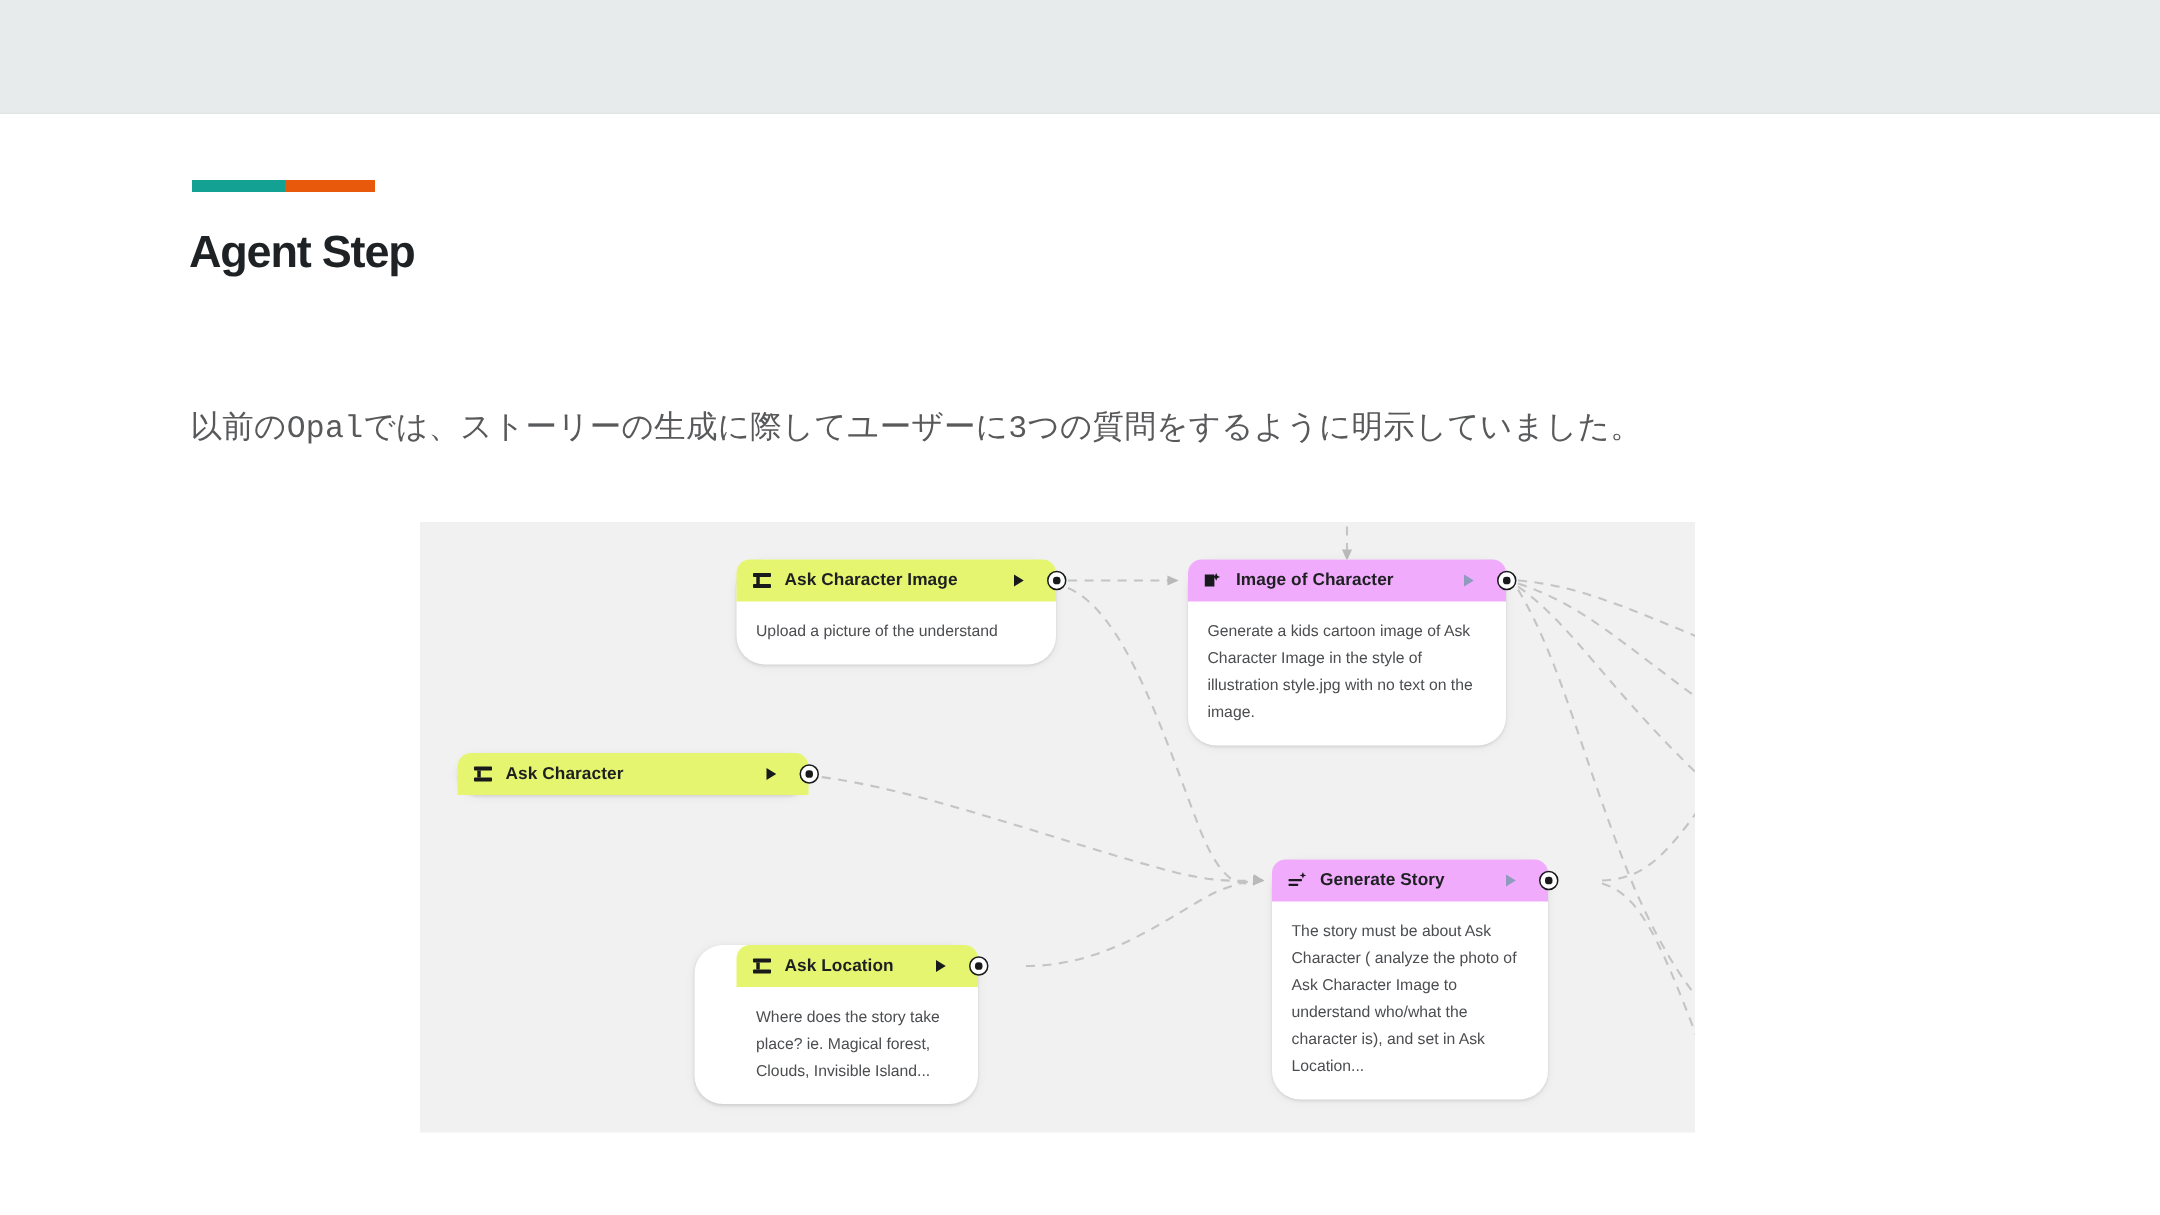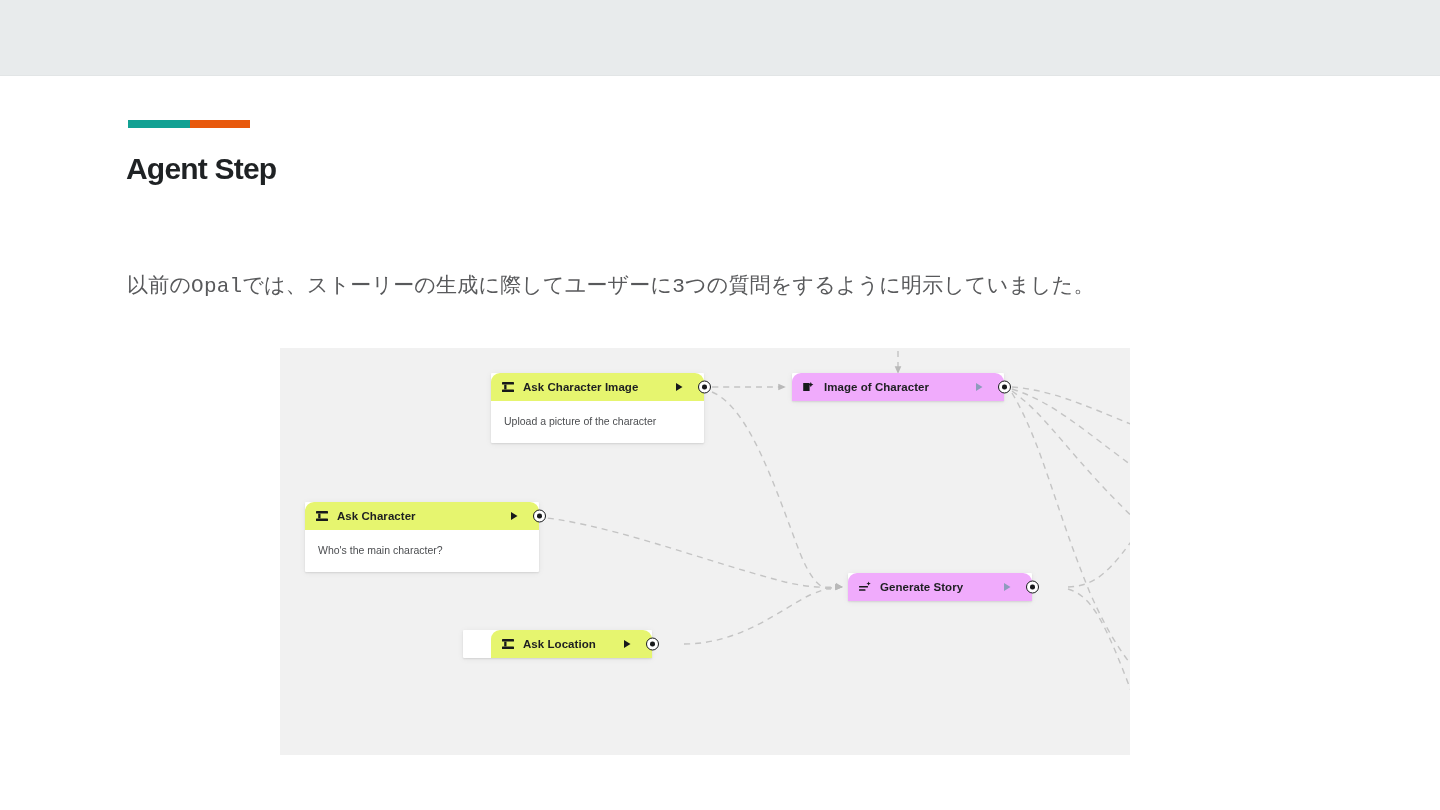--- a/index.html
+++ b/index.html
@@ -76,21 +76,21 @@
   .edges {
     position: absolute;
     left: 0; top: 0;
     width: 850px; height: 407px;
     pointer-events: none;
   }
 
   
   .node {
     position: absolute;
-    border-radius: 1px;
+    border-radius: 19px;
     background: #ffffff;
     box-shadow: 0 1px 2px rgba(0,0,0,0.10), 0 1px 7px rgba(0,0,0,0.055);
     overflow: visible;
   }
 
   .node-head {
     display: flex;
     align-items: center;
     height: 28px;
     padding: 0 7px 0 10px;
@@ -221,96 +221,102 @@
         </span>
         <span class="node-title">Ask Character Image</span>
         <span class="node-play">
           <svg viewBox="0 0 12 12" width="12" height="12">
             <path d="M 3 2 L 9.5 6 L 3 10 Z" fill="#17191b"></path>
           </svg>
         </span>
         <span class="node-port"></span>
       </div>
       <div class="node-body">
-        <p>Upload a picture of the character</p>
+        <p>Upload a picture of the understand</p>
       </div>
     </div>
 
     <div class="node" id="node-image-of-character">
       <div class="node-head tone-blue">
         <span class="node-icon">
           <svg viewBox="0 0 14 14" width="14" height="14">
             <path d="M 1.2 3 L 7.6 3 L 7.6 11 L 1.2 11 Z" fill="#17191b"></path>
             <path d="M 8.8 2 L 9.6 3.8 L 11.4 4.6 L 9.6 5.4 L 8.8 7.2 L 8 5.4 L 6.2 4.6 L 8 3.8 Z" fill="#17191b"></path>
           </svg>
         </span>
         <span class="node-title">Image of Character</span>
         <span class="node-play">
           <svg viewBox="0 0 12 12" width="12" height="12">
             <path d="M 3 2 L 9.5 6 L 3 10 Z" fill="#8e9bbd"></path>
           </svg>
         </span>
         <span class="node-port"></span>
+      </div>
+      <div class="node-body">
+        <p>Generate a kids cartoon image of Ask Character Image in the style of illustration style.jpg with no text on the image.</p>
       </div>
     </div>
 
     <div class="node" id="node-ask-character">
       <div class="node-head tone-lime">
         <span class="node-icon">
           <svg viewBox="0 0 14 14" width="14" height="14">
             <rect x="1" y="2" width="12" height="2.6" rx="0.6" fill="#17191b"></rect>
             <rect x="1" y="9.4" width="12" height="2.6" rx="0.6" fill="#17191b"></rect>
             <rect x="3.2" y="4.6" width="2.3" height="4.8" fill="#17191b"></rect>
           </svg>
         </span>
         <span class="node-title">Ask Character</span>
         <span class="node-play">
           <svg viewBox="0 0 12 12" width="12" height="12">
             <path d="M 3 2 L 9.5 6 L 3 10 Z" fill="#17191b"></path>
           </svg>
         </span>
         <span class="node-port"></span>
       </div>
-      <div class="node-body">
-        <p>Who's the main character?</p>
-      </div>
     </div>
 
     <div class="node" id="node-ask-location">
       <div class="node-head tone-lime">
         <span class="node-icon">
           <svg viewBox="0 0 14 14" width="14" height="14">
             <rect x="1" y="2" width="12" height="2.6" rx="0.6" fill="#17191b"></rect>
             <rect x="1" y="9.4" width="12" height="2.6" rx="0.6" fill="#17191b"></rect>
             <rect x="3.2" y="4.6" width="2.3" height="4.8" fill="#17191b"></rect>
           </svg>
         </span>
         <span class="node-title">Ask Location</span>
         <span class="node-play">
           <svg viewBox="0 0 12 12" width="12" height="12">
             <path d="M 3 2 L 9.5 6 L 3 10 Z" fill="#17191b"></path>
           </svg>
         </span>
         <span class="node-port"></span>
       </div>
+      <div class="node-body">
+        <p>Where does the story take place? ie. Magical forest, Clouds, Invisible Island...</p>
+      </div>
     </div>
 
     <div class="node" id="node-generate-story">
       <div class="node-head tone-blue">
         <span class="node-icon">
           <svg viewBox="0 0 14 14" width="14" height="14">
             <rect x="1" y="6" width="9" height="1.5" rx="0.5" fill="#17191b"></rect>
             <rect x="1" y="9.2" width="6.5" height="1.5" rx="0.5" fill="#17191b"></rect>
             <path d="M 10.6 1.4 L 11.2 3 L 12.8 3.6 L 11.2 4.2 L 10.6 5.8 L 10 4.2 L 8.4 3.6 L 10 3 Z" fill="#17191b"></path>
           </svg>
         </span>
         <span class="node-title">Generate Story</span>
         <span class="node-play">
           <svg viewBox="0 0 12 12" width="12" height="12">
             <path d="M 3 2 L 9.5 6 L 3 10 Z" fill="#8e9bbd"></path>
           </svg>
         </span>
         <span class="node-port"></span>
       </div>
+      <div class="node-body">
+        <p>The story must be about Ask Character ( analyze the photo of Ask Character Image to understand who/what the character is), and set in Ask Location...</p>
+      </div>
     </div>
 
   </div>
 </div>
 
 </body></html>

